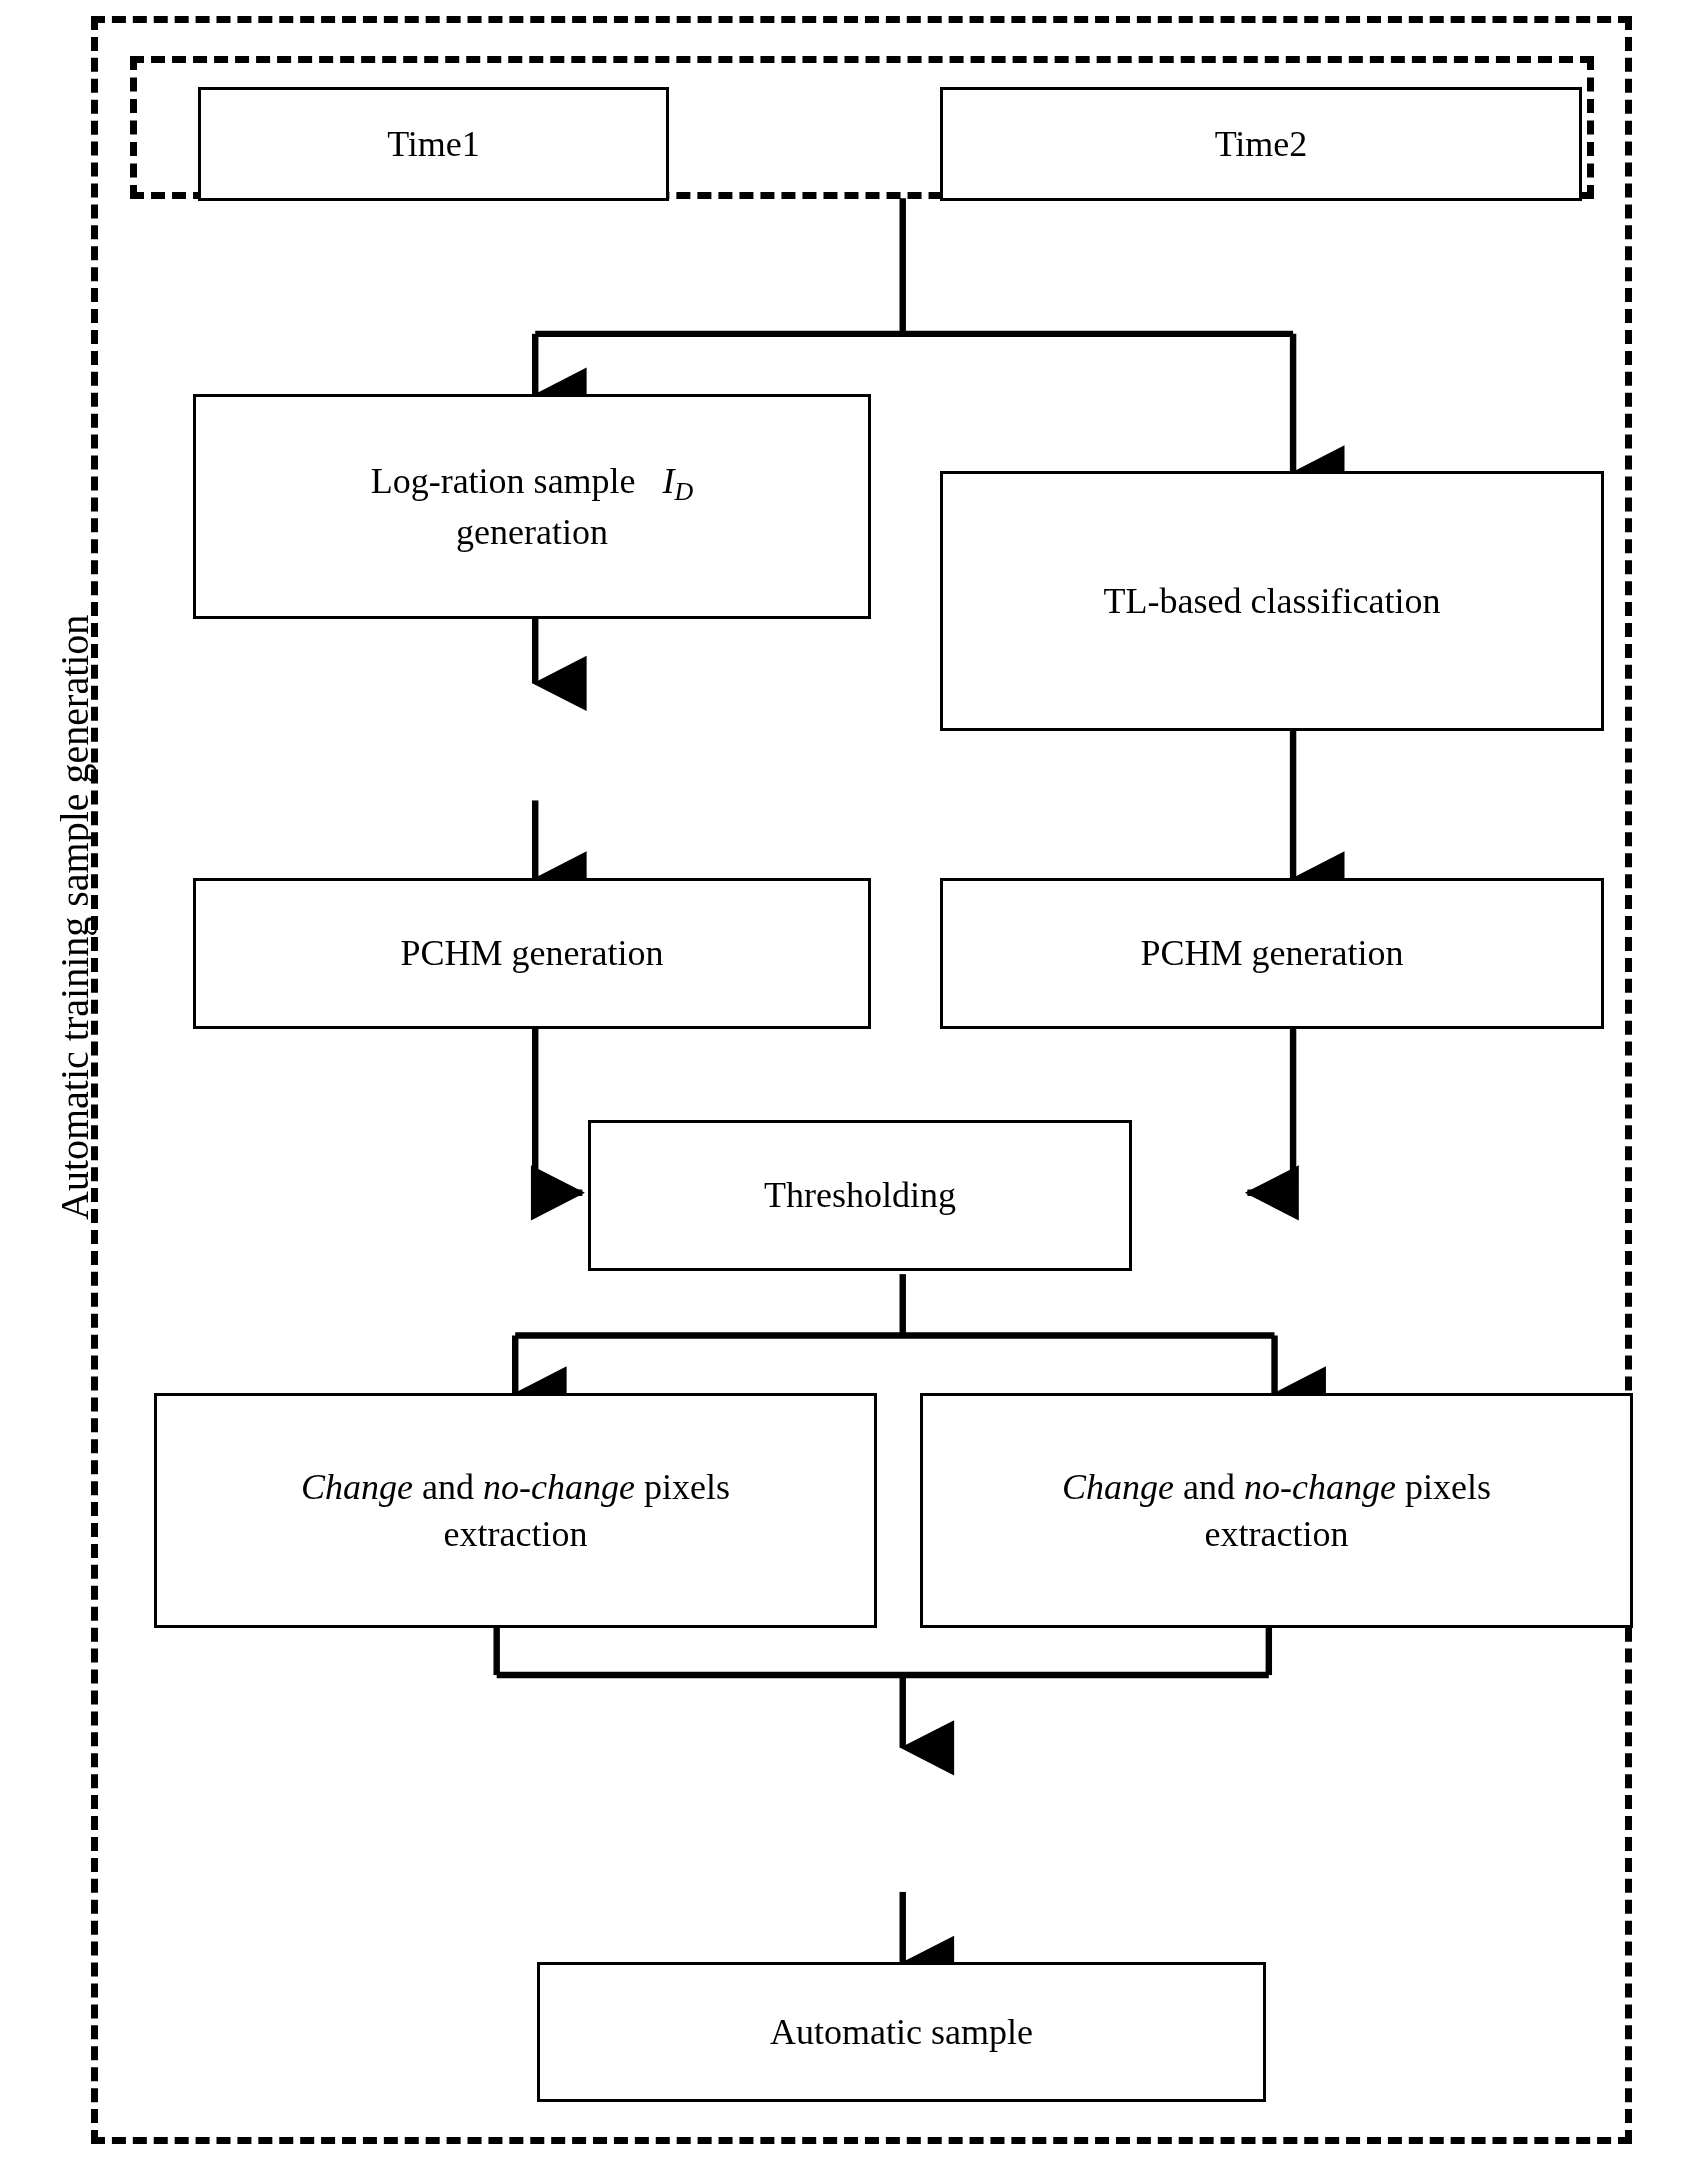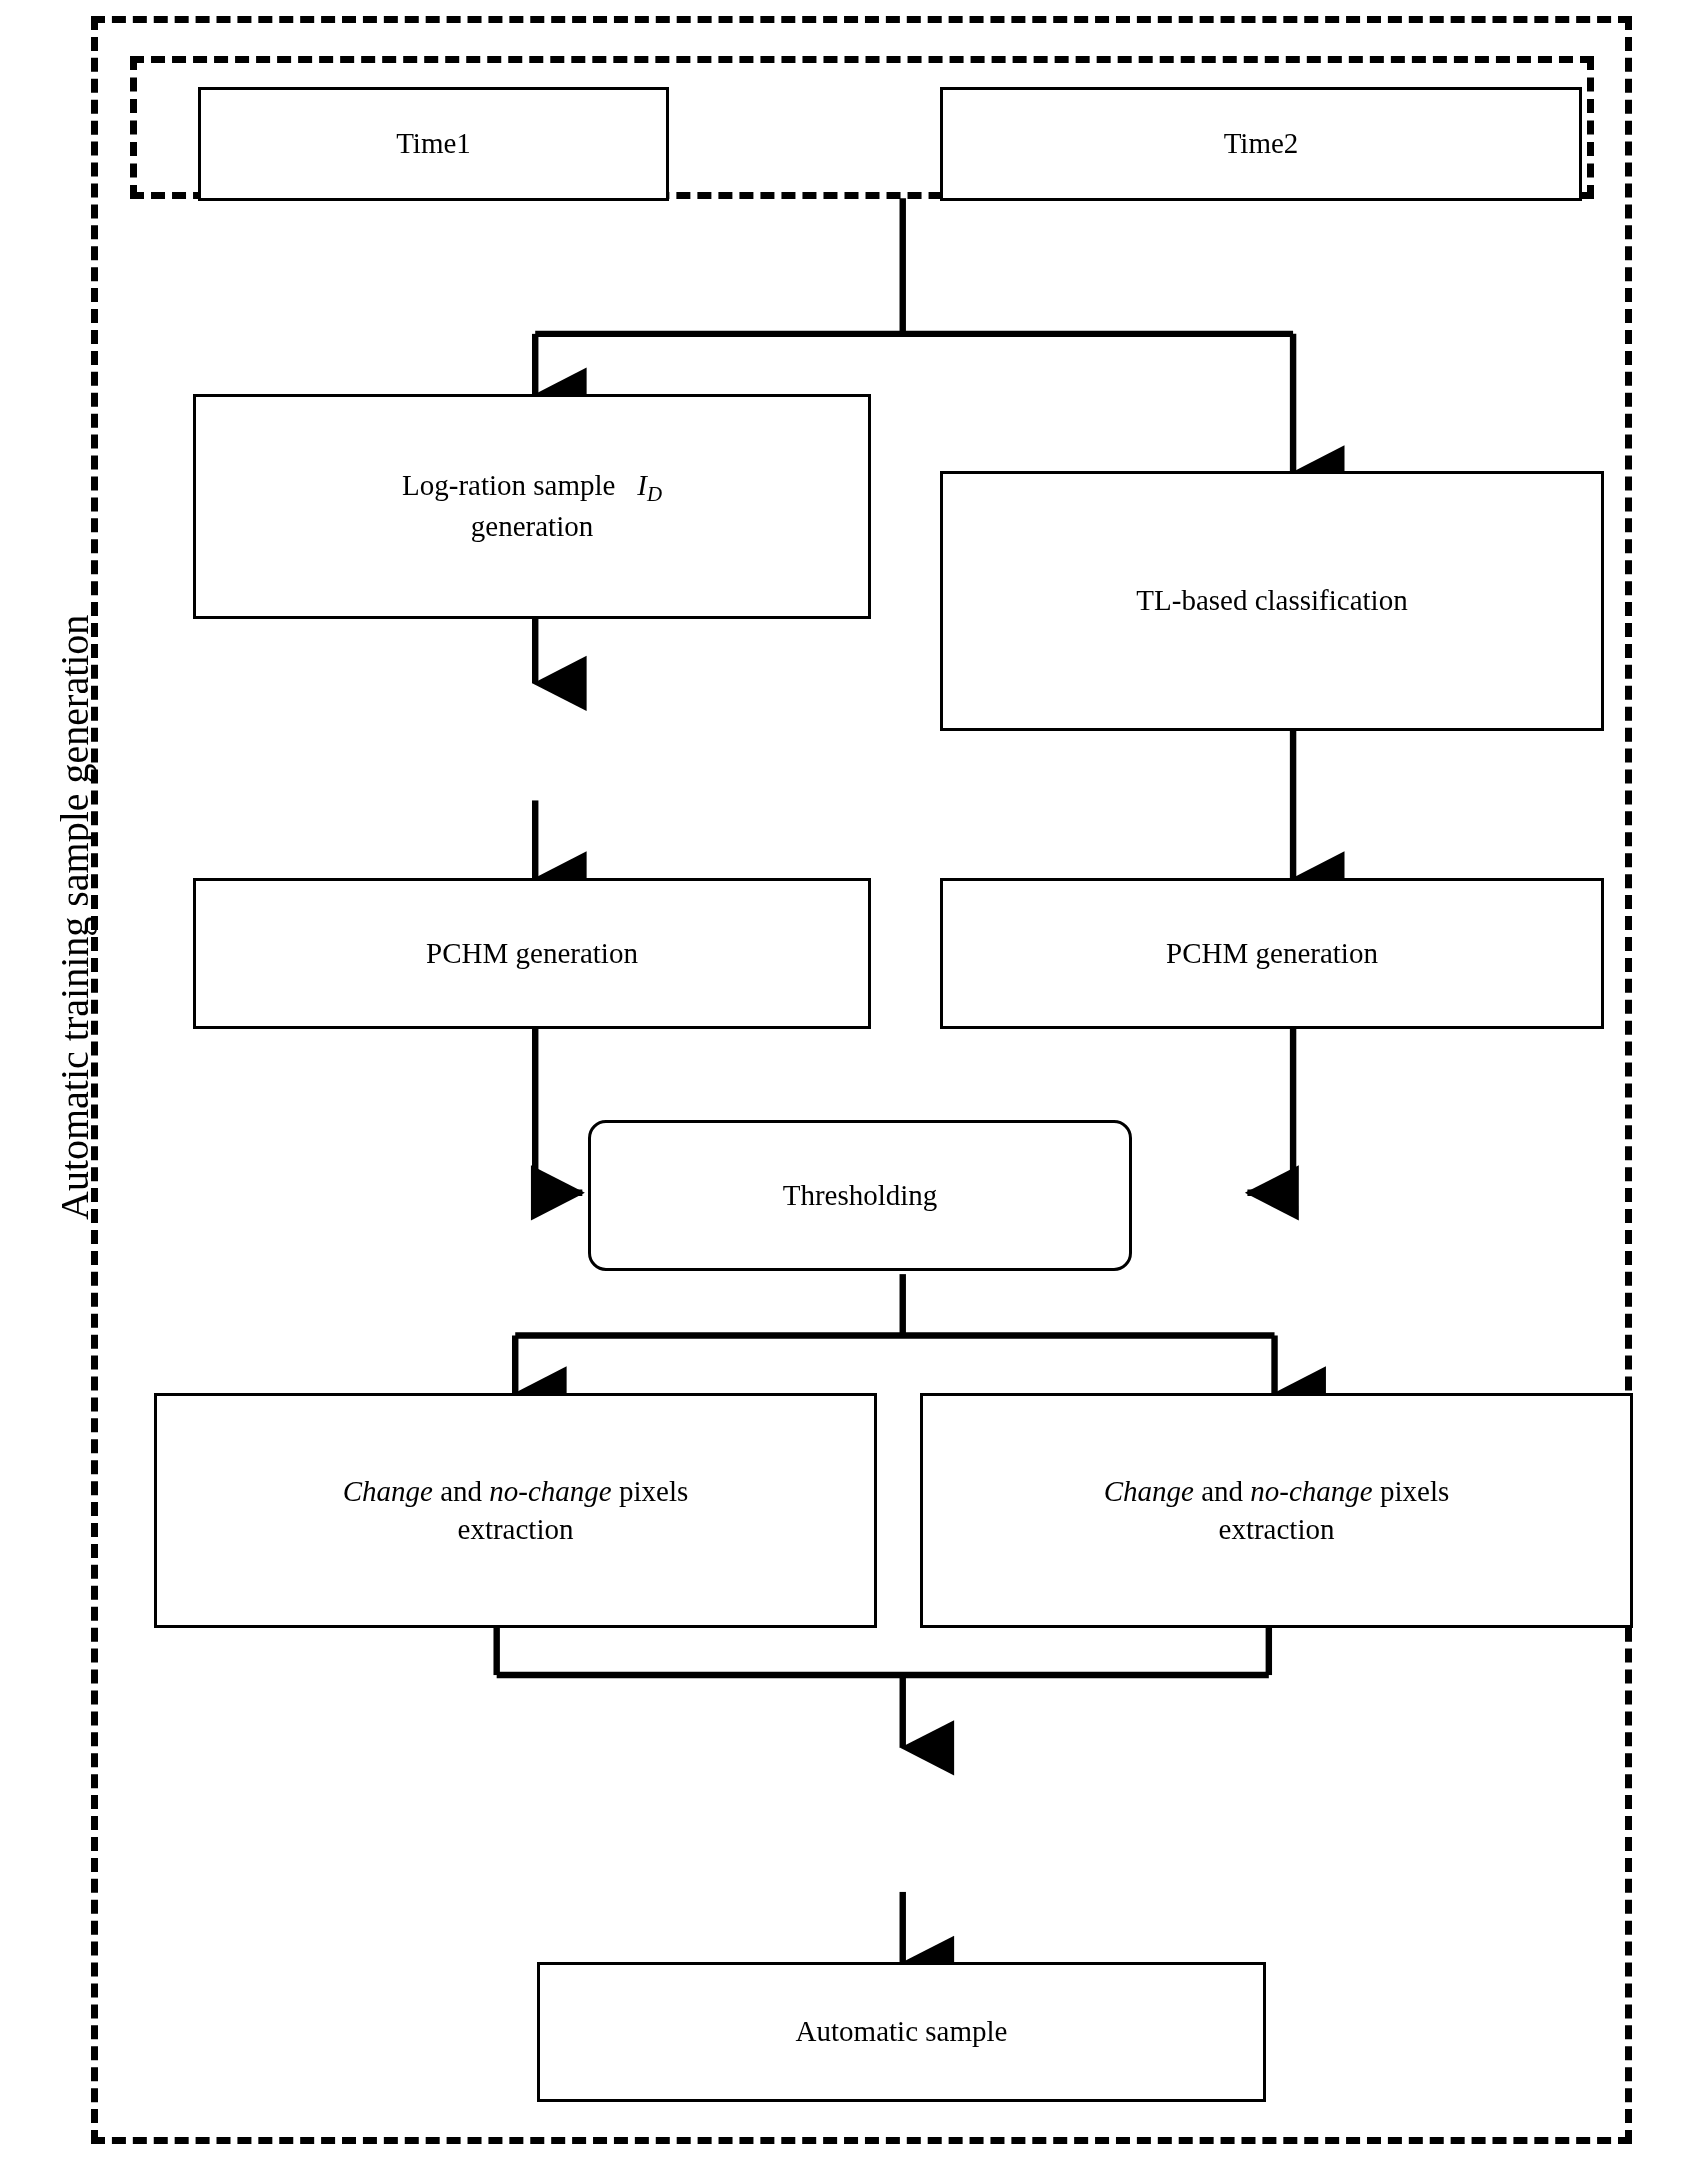--- a/index.html
+++ b/index.html
@@ -31,21 +31,21 @@
     background: #ffffff;
     display: flex;
     align-items: center;
     justify-content: center;
     text-align: center;
     color: #000000;
     line-height: 1.30;
     padding: 2.9px 10px;
   }
   .node .txt {
-    font-size: 29px;
+    font-size: 36px;
     font-family: "Liberation Serif", "DejaVu Serif", serif;
   }
   .node .txt .it {
     font-style: italic;
   }
   .node .txt .sym {
     font-style: italic;
   }
   .node .txt .sub {
     font-style: italic;
@@ -155,21 +155,21 @@
 
 
   <div class="node" style="left:193px; top:878px; width:678px; height:151px;">
     <span class="txt">PCHM generation</span>
   </div>
 
   <div class="node" style="left:940px; top:878px; width:664px; height:151px;">
     <span class="txt">PCHM generation</span>
   </div>
 
-  <div class="node" style="left:588px; top:1120px; width:544px; height:151px;border-radius:18px;">
+  <div class="node" style="left:588px; top:1120px; width:544px; height:151px;">
     <span class="txt">Thresholding</span>
   </div>
 
   <div class="node" style="left:154px; top:1393px; width:723px; height:235px; padding:2.9px 28.5px;">
     <span class="txt">
       <span class="it">Change</span>
       <span>and</span>
       <span class="it">no-change</span>
       <span>pixels</span><br>
       <span>extraction</span>

